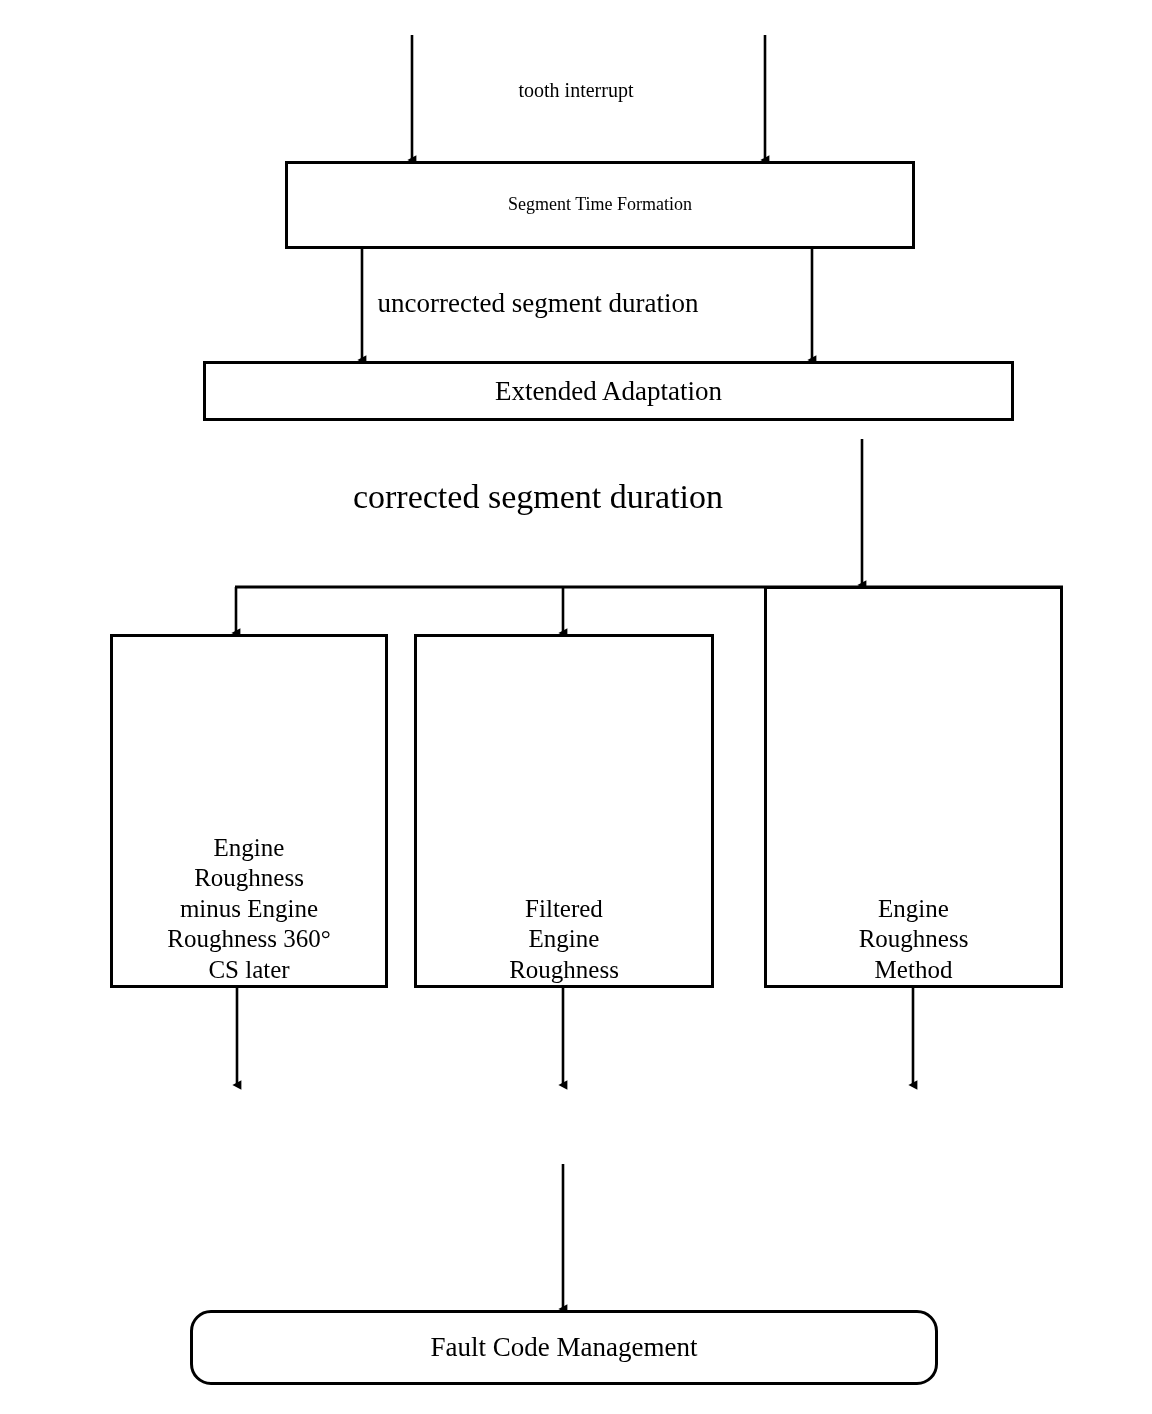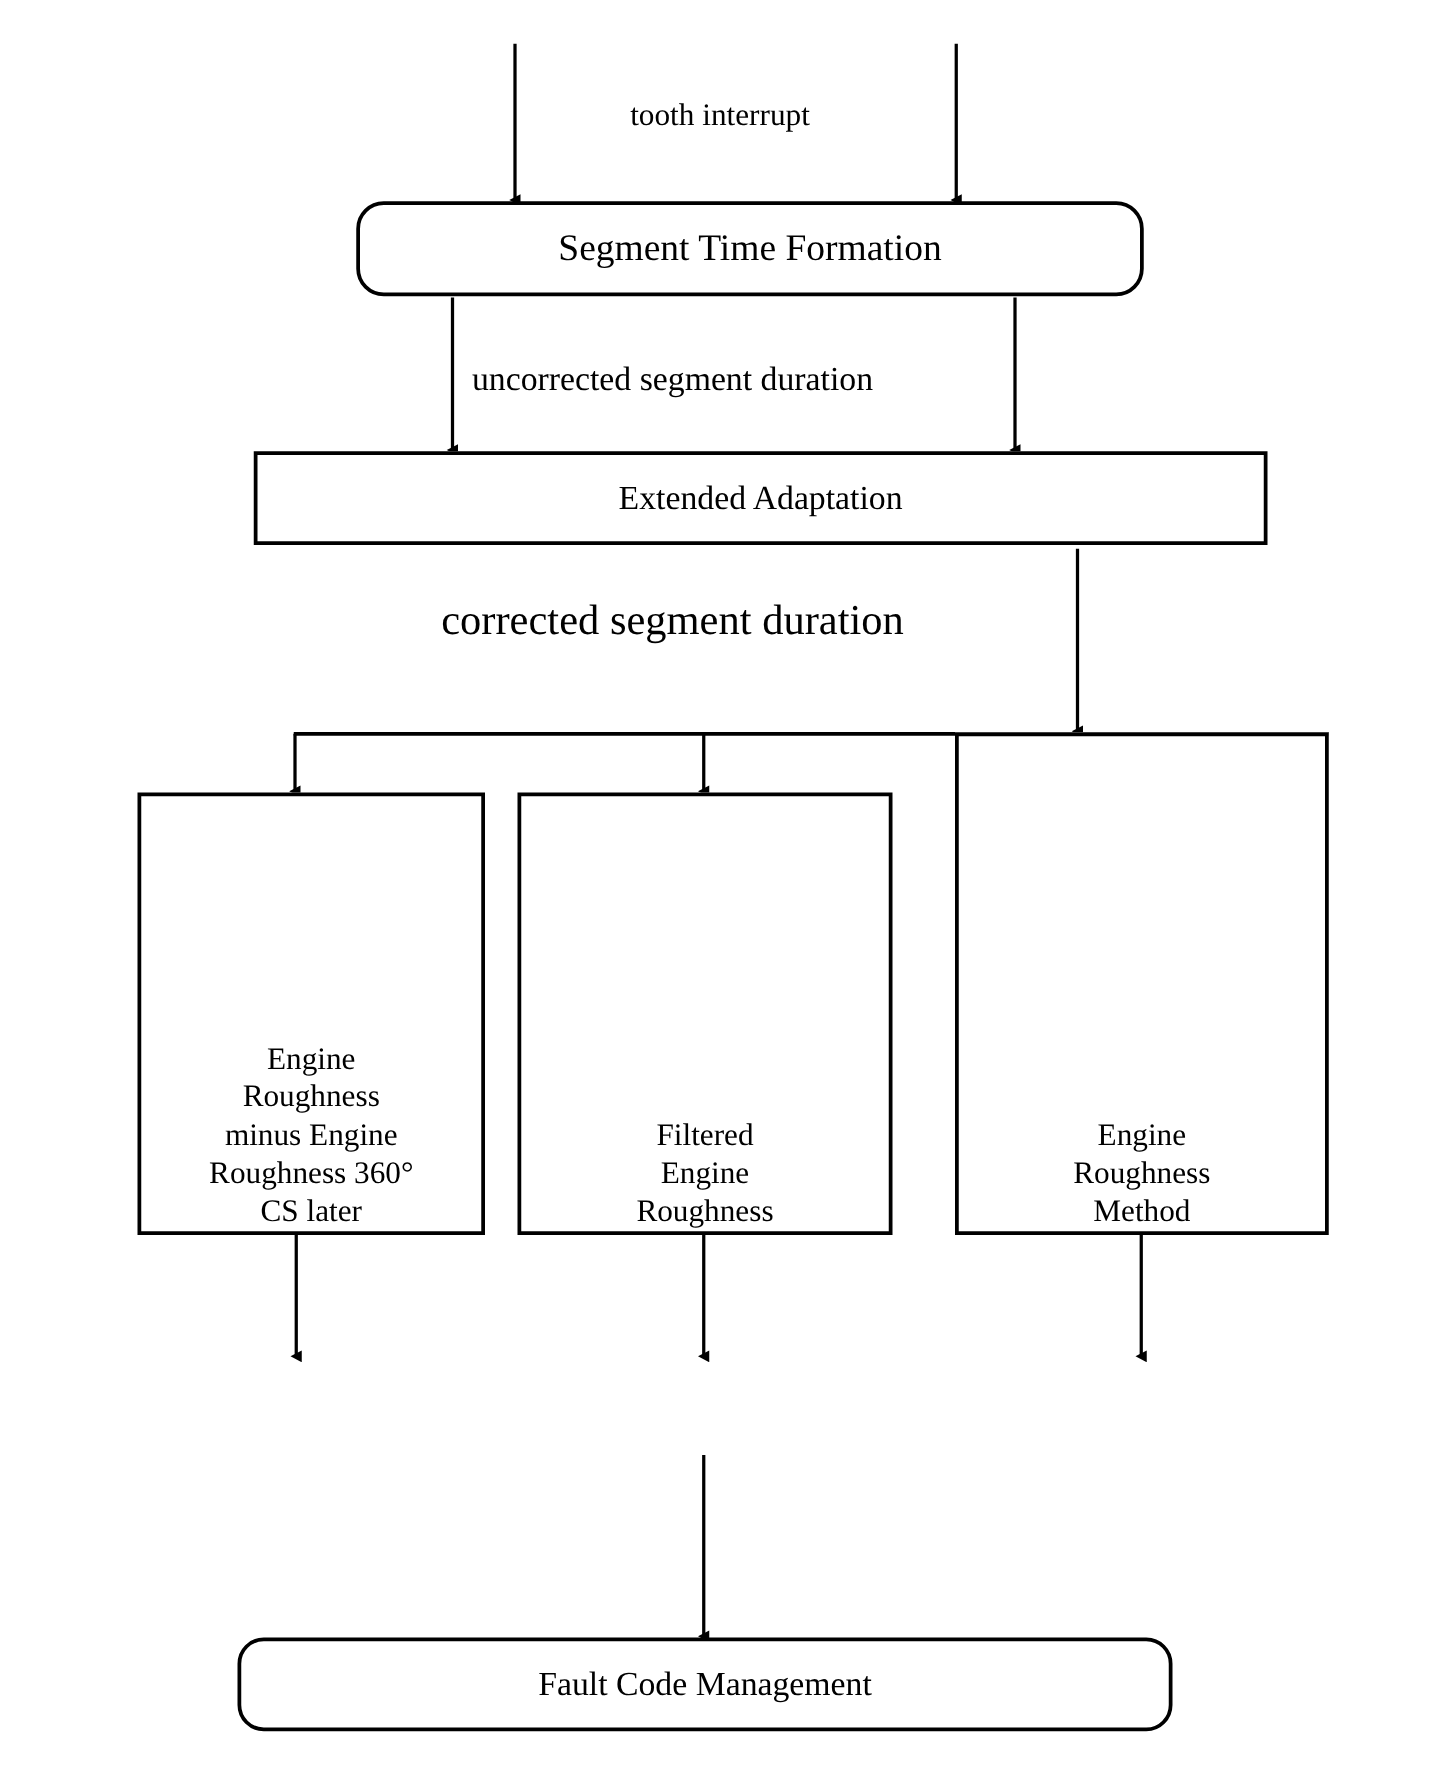--- a/index.html
+++ b/index.html
@@ -76,25 +76,25 @@
 
     <line x1="563" y1="587" x2="563" y2="633" stroke="#000000" stroke-width="2.6" marker-end="url(#arrowhead)"></line>
 
     <line x1="237" y1="988" x2="237" y2="1085" stroke="#000000" stroke-width="2.6" marker-end="url(#arrowhead)"></line>
     <line x1="563" y1="988" x2="563" y2="1085" stroke="#000000" stroke-width="2.6" marker-end="url(#arrowhead)"></line>
     <line x1="913" y1="988" x2="913" y2="1085" stroke="#000000" stroke-width="2.6" marker-end="url(#arrowhead)"></line>
 
     <line x1="563" y1="1164" x2="563" y2="1309" stroke="#000000" stroke-width="2.6" marker-end="url(#arrowhead)"></line>
   </svg>
 
-  <div class="node center-v" style="left:285px; top:161px; width:630px; height:76px; font-size:30px;border-radius:22px;">
+  <div class="node center-v" style="left:285px; top:161px; width:630px; height:88px; font-size:18px;">
     <span class="node-label">Segment Time Formation</span>
   </div>
 
-  <div class="node center-v" style="left:203px; top:361px; width:811px; height:75px; font-size:27px;">
+  <div class="node center-v" style="left:203px; top:361px; width:811px; height:60px; font-size:27px;">
     <span class="node-label">Extended Adaptation</span>
   </div>
 
   <div class="node" style="left:110px; top:634px; width:278px; height:354px; font-size:25px; padding-top:16px;">
     <span class="node-label">Engine
 Roughness
 minus Engine
 Roughness 360°
 CS later</span>
   </div>
@@ -109,19 +109,19 @@
     <span class="node-label">Engine
 Roughness
 Method</span>
   </div>
 
 
   <div class="node center-v" style="left:190px; top:1310px; width:748px; height:75px; font-size:27px;border-radius:21px;">
     <span class="node-label">Fault Code Management</span>
   </div>
 
-  <div class="edge-label" style="left:0px; top:79px; width:1152px; font-size:25px;">tooth  interrupt</div>
+  <div class="edge-label" style="left:0px; top:79px; width:1152px; font-size:20px;">tooth  interrupt</div>
 
   <div class="edge-label" style="left:0px; top:288px; width:1076px; font-size:27px;">uncorrected segment duration</div>
 
   <div class="edge-label" style="left:0px; top:478px; width:1076px; font-size:34px;">corrected segment duration</div>
 
 </div>
 
 </body></html>

